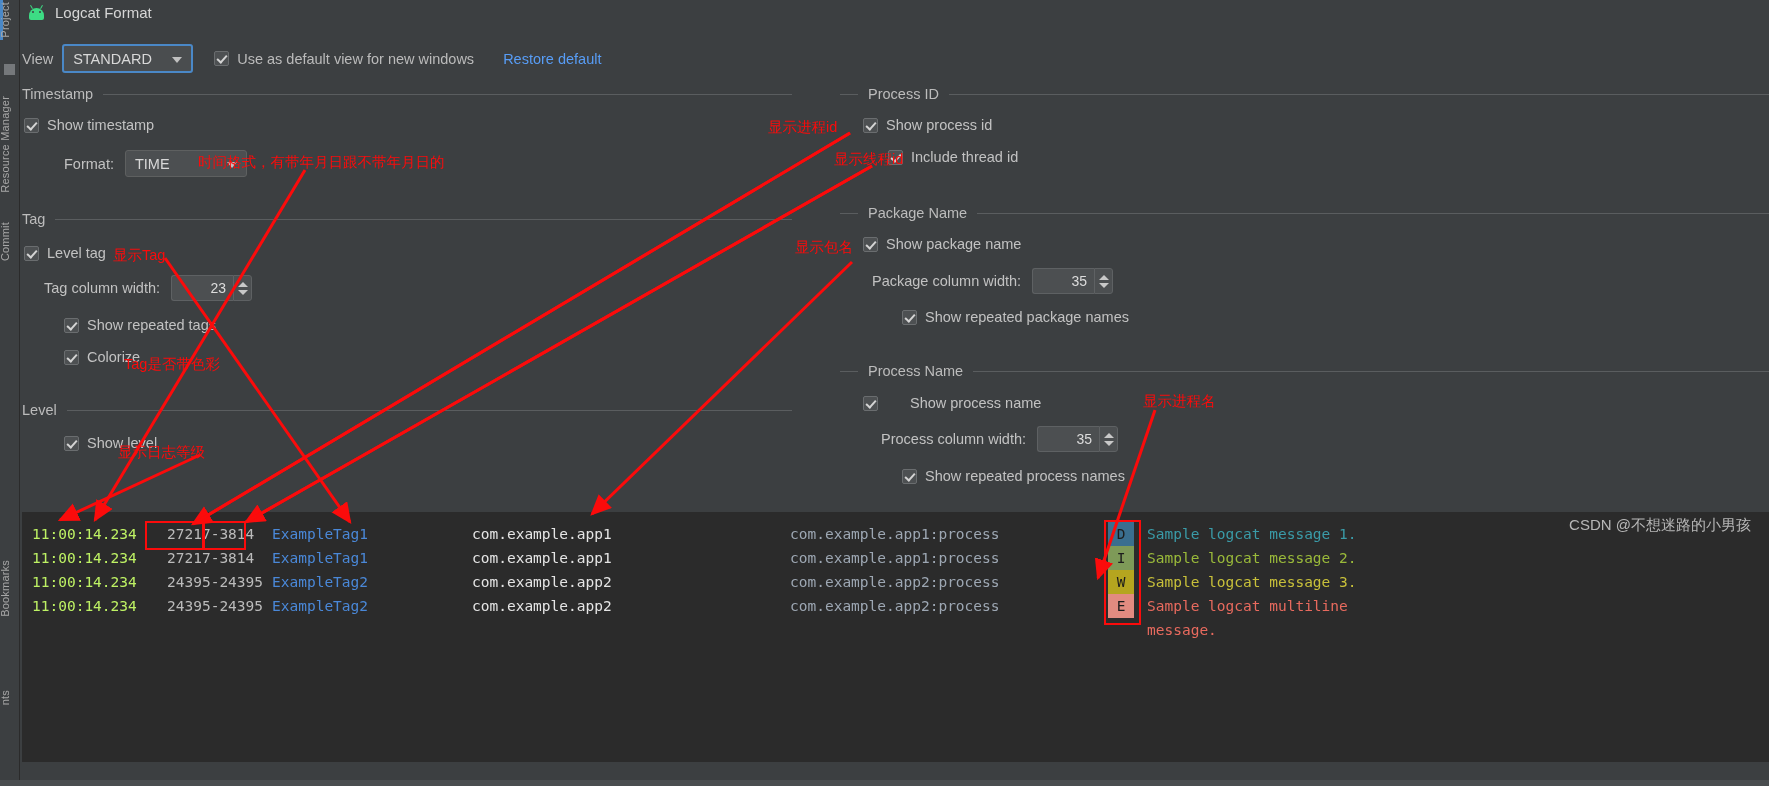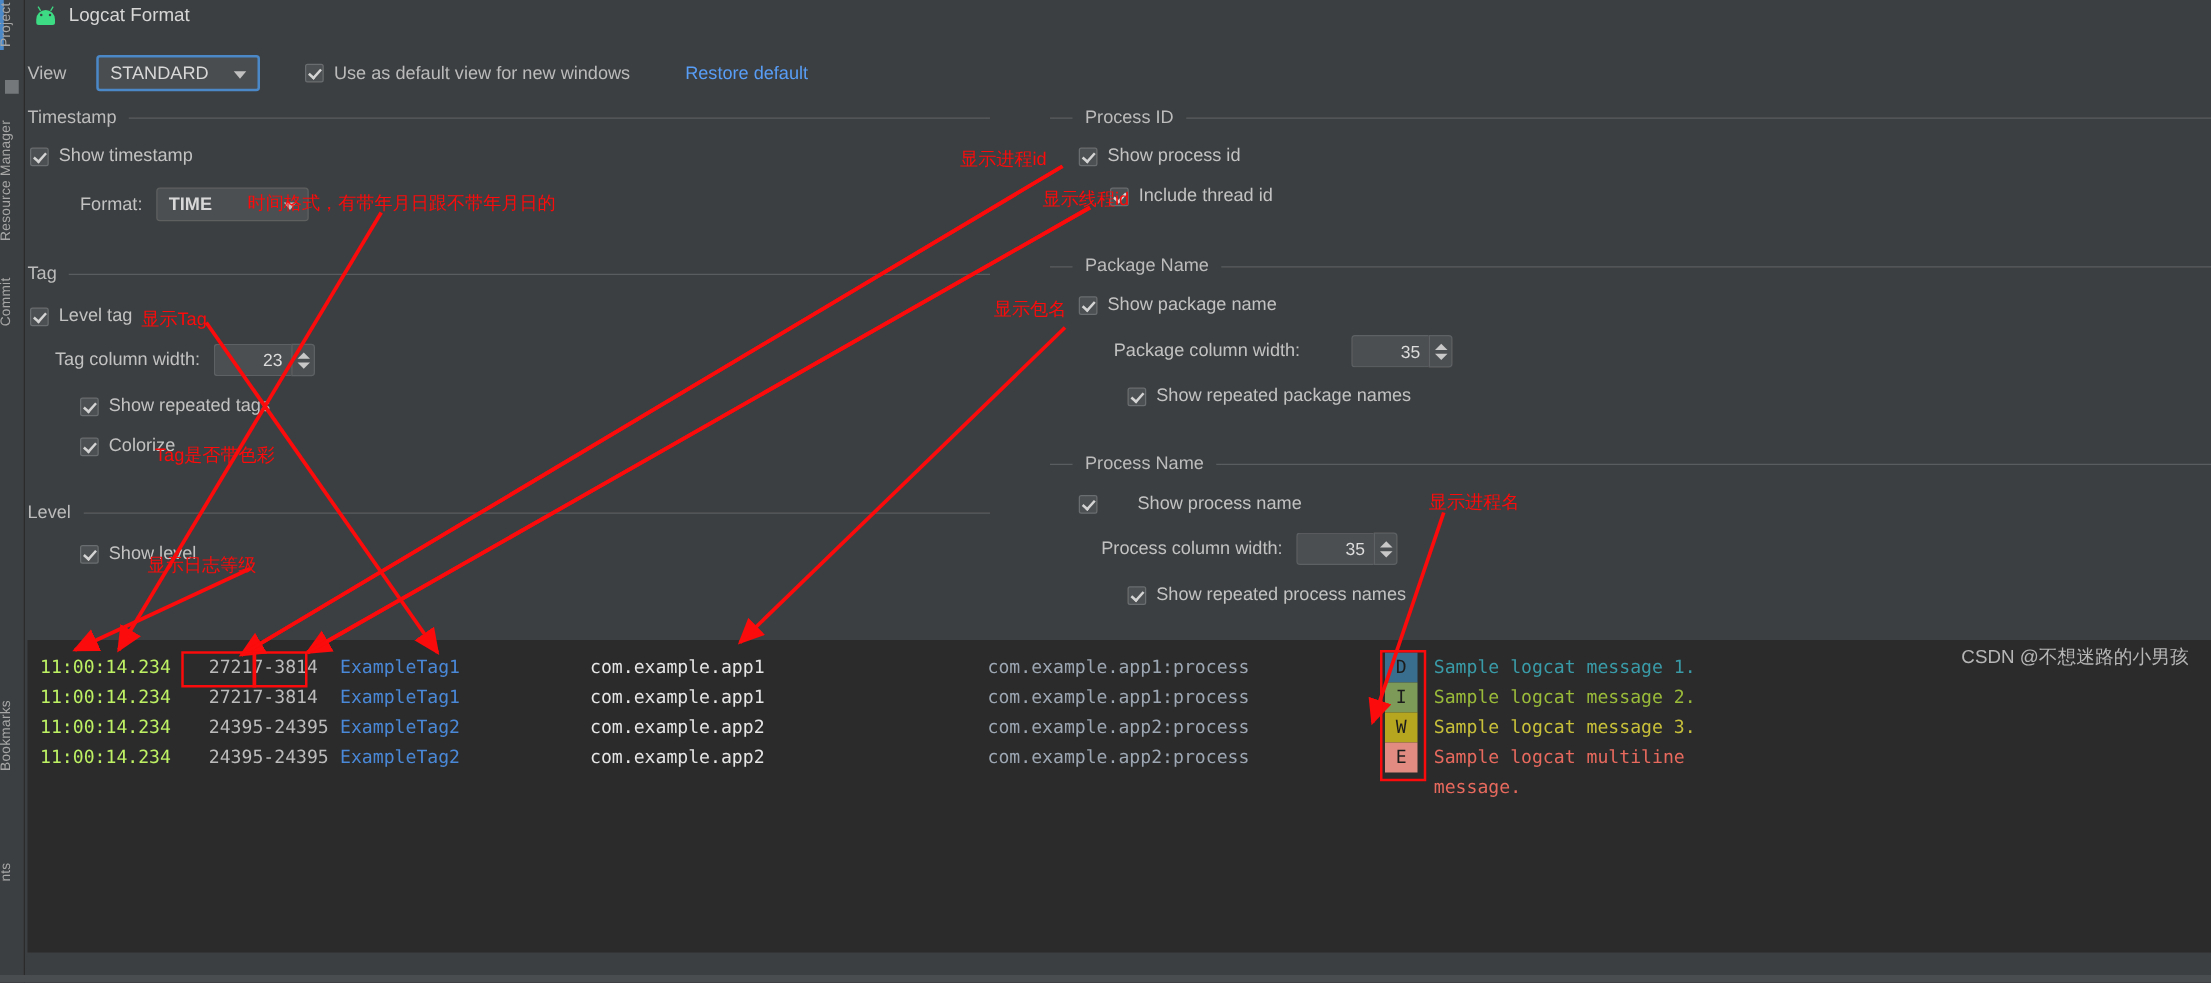--- a/index.html
+++ b/index.html
@@ -40,21 +40,21 @@
   }
   .droid-body {
     position: absolute; left: 1px; top: 11px; width: 15px; height: 4px;
     background: #3ddc84; border-radius: 0 0 2px 2px;
   }
   .droid-eye { position: absolute; width: 2px; height: 2px; background: #3c3f41; border-radius: 50%; top: 6px; }
   .droid-ant { position:absolute; width:1px; height:4px; background:#3ddc84; top:0px; }
   .title-text { color: #d6d6d6; font-size: 15px; }
 
   
-  .view-row { position: absolute; left: 2px; top: 44px; display: flex; align-items: center; gap: 24px; }
+  .view-row { position: absolute; left: 2px; top: 44px; display: flex; align-items: center; gap: 9px; }
   .lbl { color: #bbbbbb; font-size: 14.5px; }
   .combo {
     position: relative; height: 29px; background: #4a4d4f;
     border: 2px solid #4a88c7; border-radius: 3px;
     display: flex; align-items: center; padding: 0 28px 0 9px;
     color: #d8d8d8; font-size: 14.5px; cursor: pointer;
   }
   .combo.plain { border: 1px solid #5e6060; background: #4c4f51; height: 27px; }
   .combo-arrow {
     position: absolute; right: 9px; top: 50%; margin-top: -2px;
@@ -175,21 +175,21 @@
     <div class="sect" style="left:2px; top:86px; width:770px;">
       <span class="sect-title">Timestamp</span>
       <span class="sect-rule" style="flex:1;"></span>
     </div>
     <div class="row" style="left:4px; top:117px;">
       <span class="cbox"></span>
       <span class="lbl2" style="margin-left:8px;">Show timestamp</span>
     </div>
     <div class="row" style="left:44px; top:150px;">
       <span class="lbl2">Format:</span>
-      <div class="combo plain" style="width:122px; margin-left:11px;font-weight:bold;">
+      <div class="combo plain" style="width:122px; margin-left:11px;">
         <span>TIME</span>
         <span class="combo-arrow"></span>
       </div>
     </div>
 
     <div class="sect" style="left:2px; top:211px; width:770px;">
       <span class="sect-title">Tag</span>
       <span class="sect-rule" style="flex:1;"></span>
     </div>
     <div class="row" style="left:4px; top:245px;">
@@ -240,21 +240,21 @@
 
     <div class="sect" style="left:820px; top:205px; width:929px;">
       <span class="sect-rule" style="width:18px;"></span>
       <span class="sect-title">Package Name</span>
       <span class="sect-rule" style="flex:1;"></span>
     </div>
     <div class="row" style="left:843px; top:236px;">
       <span class="cbox"></span>
       <span class="lbl2" style="margin-left:8px;">Show package name</span>
     </div>
-    <div class="row" style="left:871px; top:268px;gap:30px;">
+    <div class="row" style="left:852px; top:268px;">
       <span class="lbl2">Package column width:</span>
       <div class="spin" style="margin-left:11px;">
         <div class="spin-field">35</div>
         <div class="spin-btns">
           <span class="sp-up"></span>
           <span class="sp-dn"></span>
         </div>
       </div>
     </div>
     <div class="row" style="left:882px; top:309px;">

